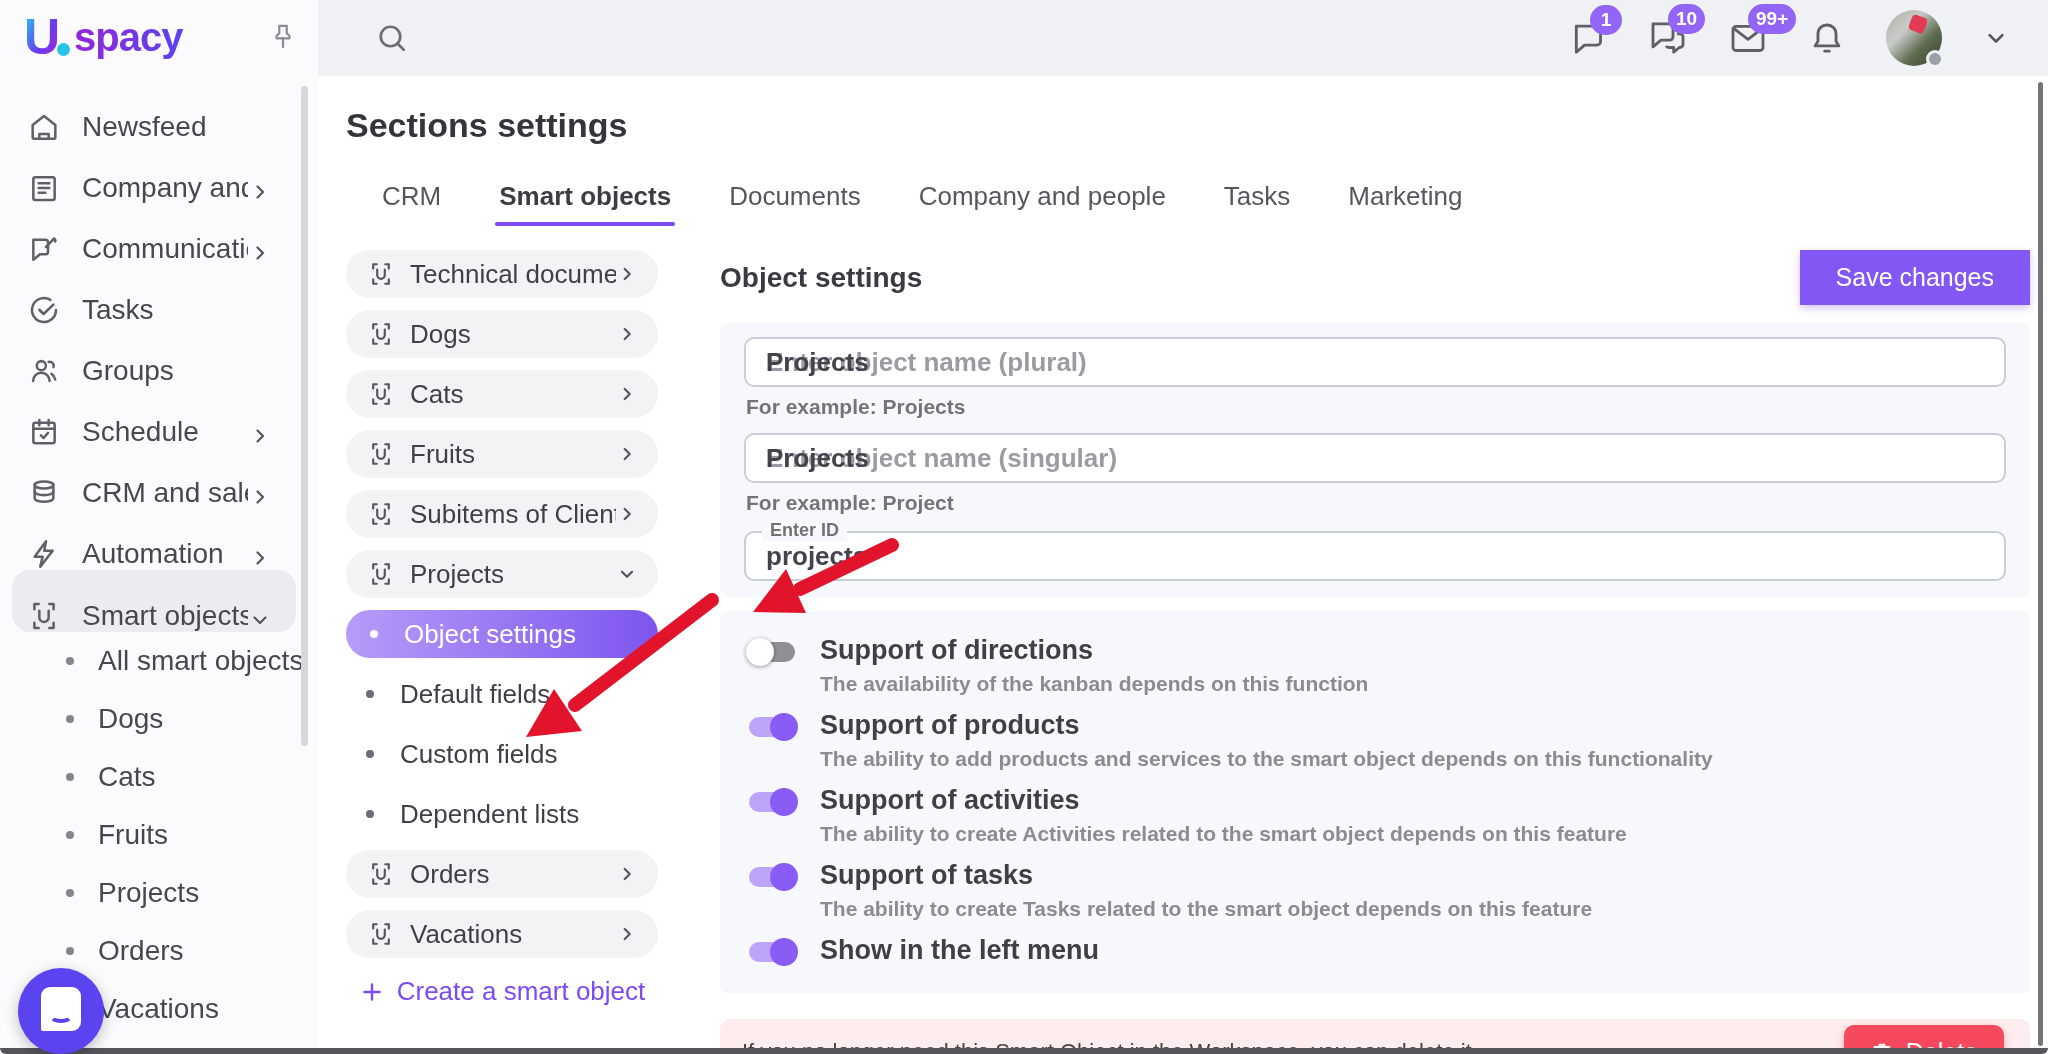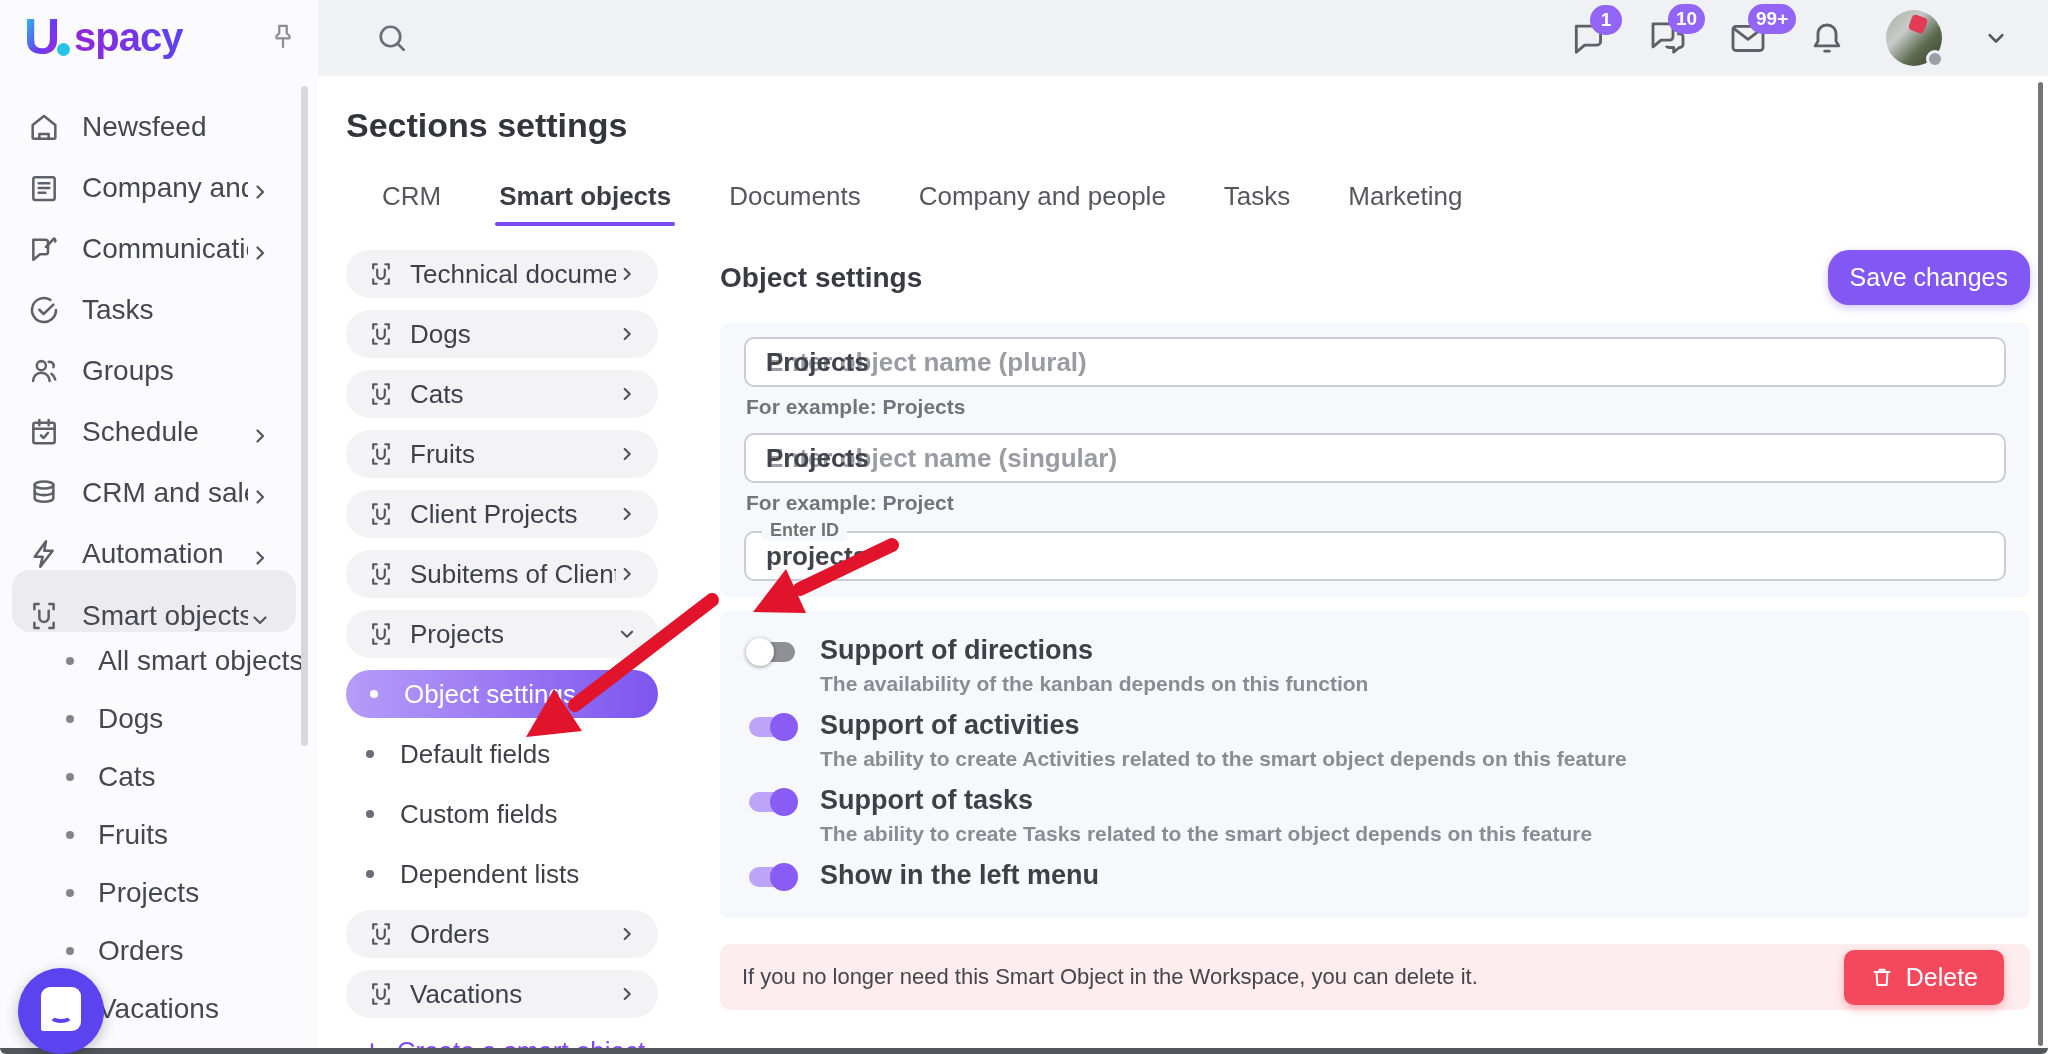--- a/index.html
+++ b/index.html
@@ -57,21 +57,21 @@
   .obj-sub .slabel { font-size:26px; color:#3f3f47; }
   .obj-sub.active { border-radius:24px; background:linear-gradient(90deg,#b79cf8,#7d55ef); padding-left:24px; }
   .obj-sub.active .dot { background:#fff; }
   .obj-sub.active .slabel { color:#fff; }
   .create-link { display:flex; align-items:center; justify-content:center; margin-top:18px; color:#7c49f3; font-size:26px; gap:12px; cursor:pointer; }
 
   
   .panel { flex:1; margin:0 18px 0 62px; }
   .panel-head { display:flex; align-items:center; }
   .panel-title { font-size:28px; font-weight:700; color:#3a3a42; }
-  .save-btn { margin-left:auto; background:#8257f4; color:#fff; font-size:25px; border:none; border-radius:21px; padding:13px 22px; cursor:pointer; box-shadow:0 3px 8px rgba(130,87,244,.35); }
+  .save-btn { margin-left:auto; background:#8257f4; color:#fff; font-size:25px; border:none; border-radius:0; padding:13px 36px; cursor:pointer; box-shadow:0 3px 8px rgba(130,87,244,.35); }
 
   .card { background:#f7f8fb; border-radius:8px; padding:14px 24px 16px;font-weight:bold; }
   .card.inputs { margin-top:18px; }
   .text-input { position:relative; height:50px; background:#fff; border:2px solid #c9cdd6; border-radius:10px; }
   .text-input .ph, .text-input .val { position:absolute; left:20px; top:50%; transform:translateY(-50%); font-size:26px; white-space:nowrap; }
   .text-input .ph { color:#9b9ba3; }
   .text-input .val { color:#43434b; }
   .helper { font-size:21px; color:#73737b; margin:8px 0 14px 2px; }
   .text-input.notched { margin-top:16px; }
   .notch-label { position:absolute; left:16px; top:-13px; background:#f7f8fb; padding:0 8px; font-size:18px; color:#737373; }
@@ -383,34 +383,20 @@
               </svg>
             </span>
         </div>
         <div class="obj-pill">
           <span class="oicon">
               <svg class="ic" width="26" height="26" viewBox="0 0 24 24" fill="none" stroke="currentColor" stroke-width="2" stroke-linecap="round" stroke-linejoin="round">
                 <path d="M8 3H4.8V7M16 3h3.2V7M8 21H4.8v-4M16 21h3.2v-4"></path>
                 <path d="M8.5 8v5a3.5 3.5 0 0 0 7 0V8"></path>
               </svg>
             </span>
-          <span class="olabel">Client Projects</span>
-          <span class="ochev">
-              <svg class="ic" width="22" height="22" viewBox="0 0 24 24" fill="none" stroke="currentColor" stroke-width="2.4" stroke-linecap="round" stroke-linejoin="round">
-                <polyline points="9.5 6.5 15 12 9.5 17.5"></polyline>
-              </svg>
-            </span>
-        </div>
-        <div class="obj-pill">
-          <span class="oicon">
-              <svg class="ic" width="26" height="26" viewBox="0 0 24 24" fill="none" stroke="currentColor" stroke-width="2" stroke-linecap="round" stroke-linejoin="round">
-                <path d="M8 3H4.8V7M16 3h3.2V7M8 21H4.8v-4M16 21h3.2v-4"></path>
-                <path d="M8.5 8v5a3.5 3.5 0 0 0 7 0V8"></path>
-              </svg>
-            </span>
           <span class="olabel">Subitems of Client Proje...</span>
           <span class="ochev">
               <svg class="ic" width="22" height="22" viewBox="0 0 24 24" fill="none" stroke="currentColor" stroke-width="2.4" stroke-linecap="round" stroke-linejoin="round">
                 <polyline points="9.5 6.5 15 12 9.5 17.5"></polyline>
               </svg>
             </span>
         </div>
         <div class="obj-pill">
           <span class="oicon">
               <svg class="ic" width="26" height="26" viewBox="0 0 24 24" fill="none" stroke="currentColor" stroke-width="2" stroke-linecap="round" stroke-linejoin="round">
@@ -504,20 +490,30 @@
 
         <div class="card toggles">
           <div class="toggle-row">
             <div class="switch">
                 <div class="track"></div>
                 <div class="thumb"></div>
               </div>
             <div>
               <div class="toggle-label">Support of directions</div>
               <div class="toggle-desc">The availability of the kanban depends on this function</div>
+            </div>
+          </div>
+          <div class="toggle-row">
+            <div class="switch on">
+                <div class="track"></div>
+                <div class="thumb"></div>
+              </div>
+            <div>
+              <div class="toggle-label">Support of products</div>
+              <div class="toggle-desc">The ability to add products and services to the smart object depends on this functionality</div>
             </div>
           </div>
           <div class="toggle-row">
             <div class="switch on">
                 <div class="track"></div>
                 <div class="thumb"></div>
               </div>
             <div>
               <div class="toggle-label">Support of activities</div>
               <div class="toggle-desc">The ability to create Activities related to the smart object depends on this feature</div>

